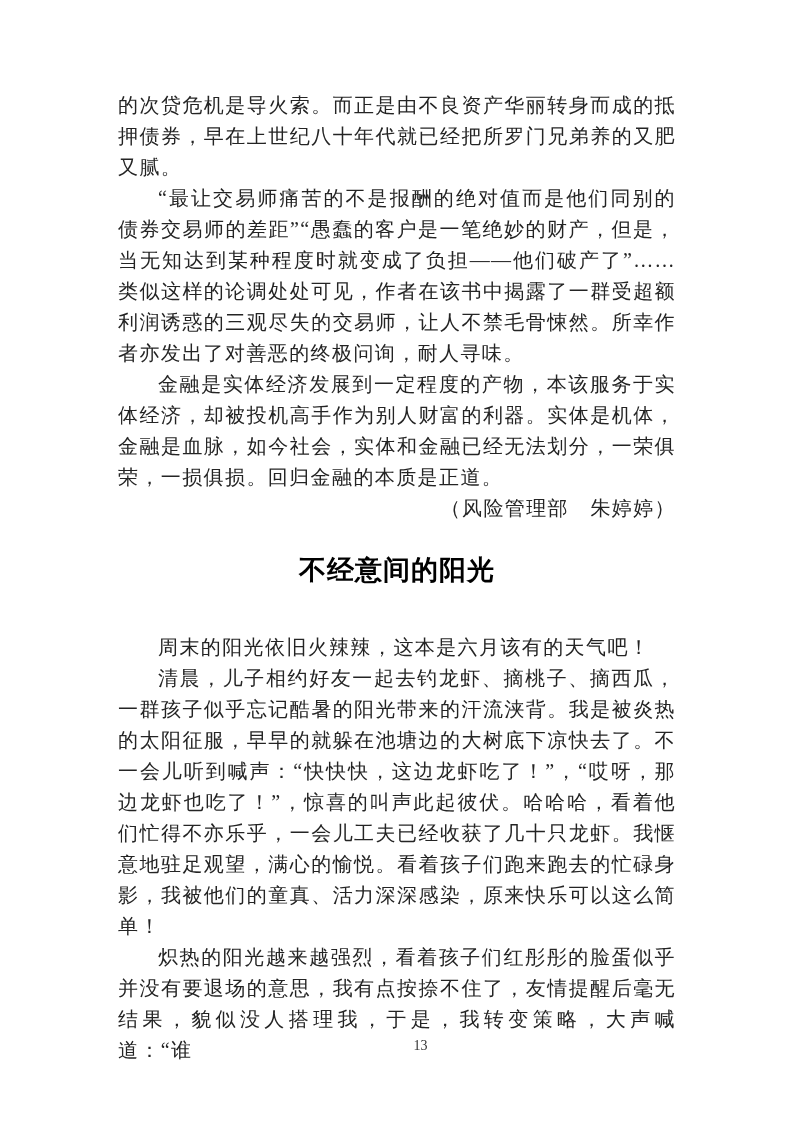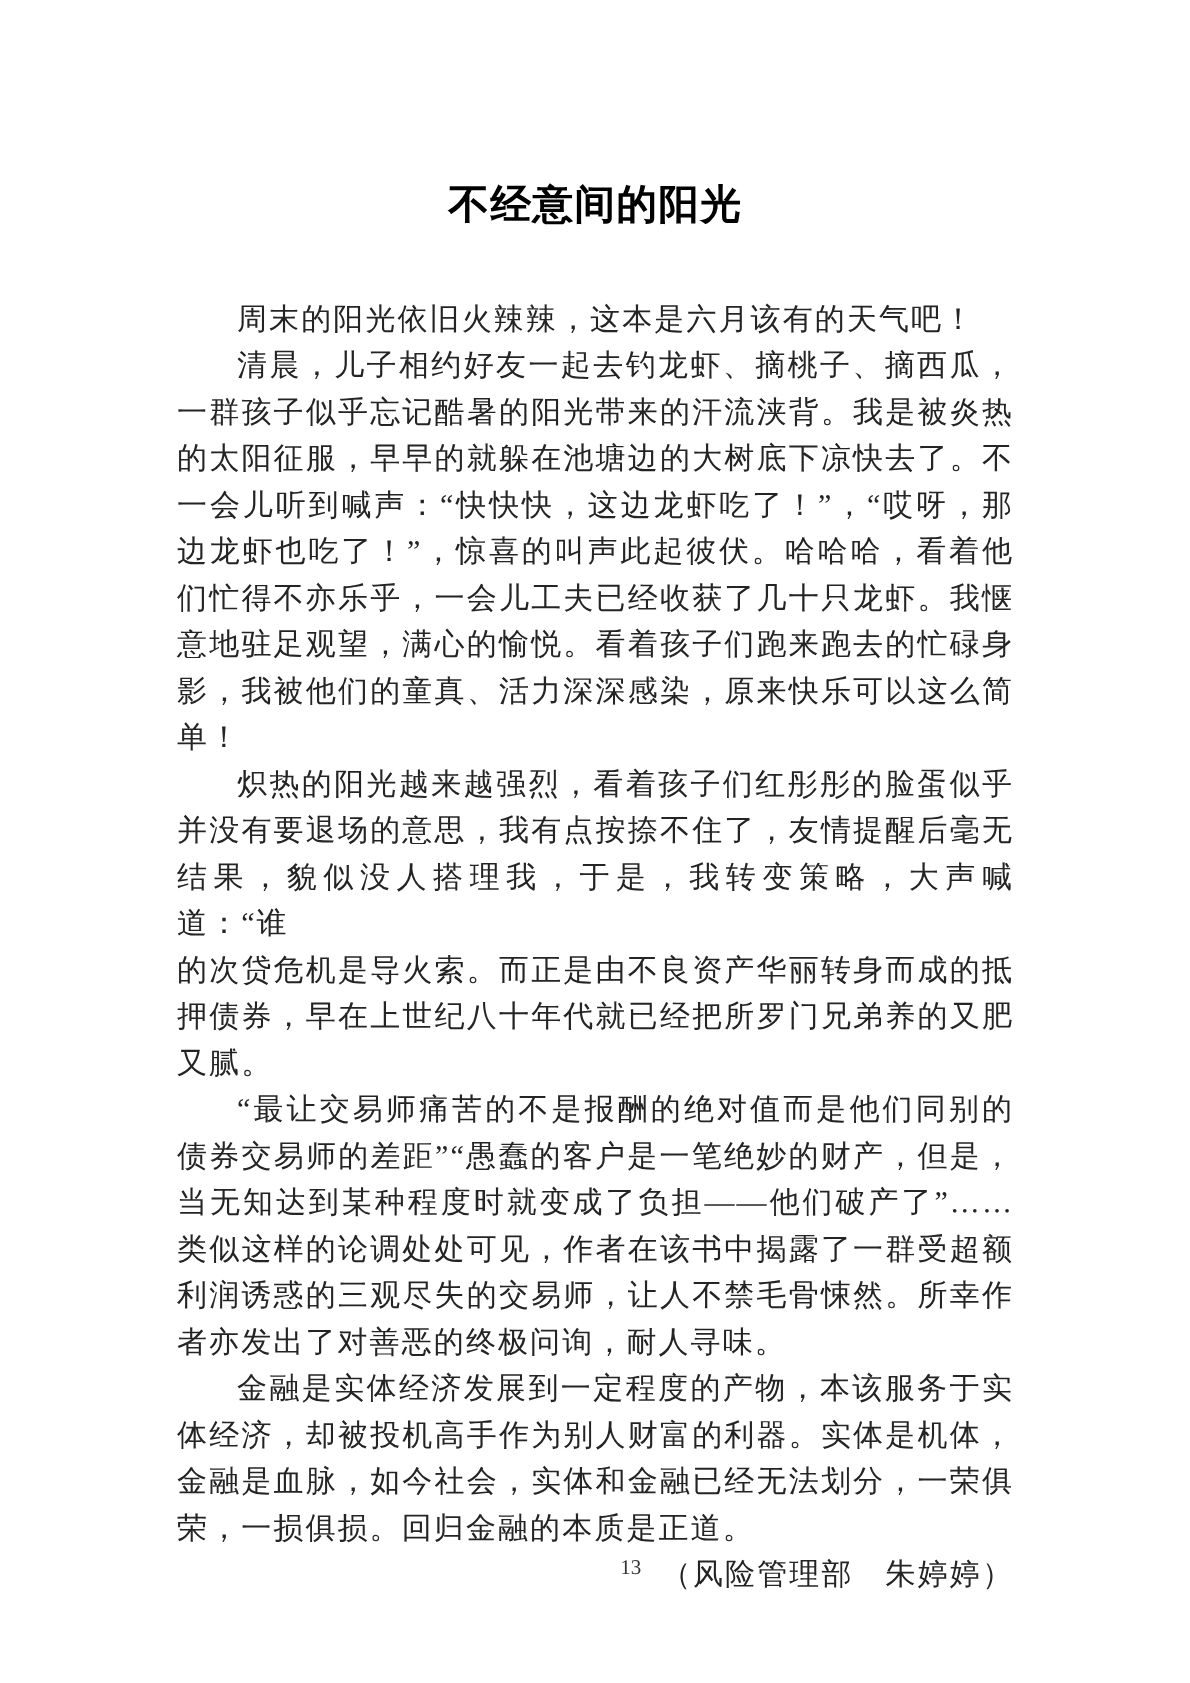--- a/index.html
+++ b/index.html
@@ -65,30 +65,30 @@
   }
 </style>
 </head>
 <body>
 
 <div class="page">
 
   <div class="content">
 
     <section>
+      <p class="para no-indent">的次贷危机是导火索。而正是由不良资产华丽转身而成的抵押债券，早在上世纪八十年代就已经把所罗门兄弟养的又肥又腻。</p>
+      <p class="para">“最让交易师痛苦的不是报酬的绝对值而是他们同别的债券交易师的差距”“愚蠢的客户是一笔绝妙的财产，但是，当无知达到某种程度时就变成了负担——他们破产了”……类似这样的论调处处可见，作者在该书中揭露了一群受超额利润诱惑的三观尽失的交易师，让人不禁毛骨悚然。所幸作者亦发出了对善恶的终极问询，耐人寻味。</p>
+      <p class="para">金融是实体经济发展到一定程度的产物，本该服务于实体经济，却被投机高手作为别人财富的利器。实体是机体，金融是血脉，如今社会，实体和金融已经无法划分，一荣俱荣，一损俱损。回归金融的本质是正道。</p>
+      <p class="attribution">（风险管理部　朱婷婷）</p>
+    </section>
+
+    <section>
       <h1 class="article-title">不经意间的阳光</h1>
       <p class="para">周末的阳光依旧火辣辣，这本是六月该有的天气吧！</p>
       <p class="para">清晨，儿子相约好友一起去钓龙虾、摘桃子、摘西瓜，一群孩子似乎忘记酷暑的阳光带来的汗流浃背。我是被炎热的太阳征服，早早的就躲在池塘边的大树底下凉快去了。不一会儿听到喊声：“快快快，这边龙虾吃了！”，“哎呀，那边龙虾也吃了！”，惊喜的叫声此起彼伏。哈哈哈，看着他们忙得不亦乐乎，一会儿工夫已经收获了几十只龙虾。我惬意地驻足观望，满心的愉悦。看着孩子们跑来跑去的忙碌身影，我被他们的童真、活力深深感染，原来快乐可以这么简单！</p>
       <p class="para">炽热的阳光越来越强烈，看着孩子们红彤彤的脸蛋似乎并没有要退场的意思，我有点按捺不住了，友情提醒后毫无结果，貌似没人搭理我，于是，我转变策略，大声喊道：“谁</p>
-    </section>
-
-    <section>
-      <p class="para no-indent">的次贷危机是导火索。而正是由不良资产华丽转身而成的抵押债券，早在上世纪八十年代就已经把所罗门兄弟养的又肥又腻。</p>
-      <p class="para">“最让交易师痛苦的不是报酬的绝对值而是他们同别的债券交易师的差距”“愚蠢的客户是一笔绝妙的财产，但是，当无知达到某种程度时就变成了负担——他们破产了”……类似这样的论调处处可见，作者在该书中揭露了一群受超额利润诱惑的三观尽失的交易师，让人不禁毛骨悚然。所幸作者亦发出了对善恶的终极问询，耐人寻味。</p>
-      <p class="para">金融是实体经济发展到一定程度的产物，本该服务于实体经济，却被投机高手作为别人财富的利器。实体是机体，金融是血脉，如今社会，实体和金融已经无法划分，一荣俱荣，一损俱损。回归金融的本质是正道。</p>
-      <p class="attribution">（风险管理部　朱婷婷）</p>
     </section>
 
   </div>
 
   <div class="page-footer">13</div>
 
 </div>
 
 </body></html>

